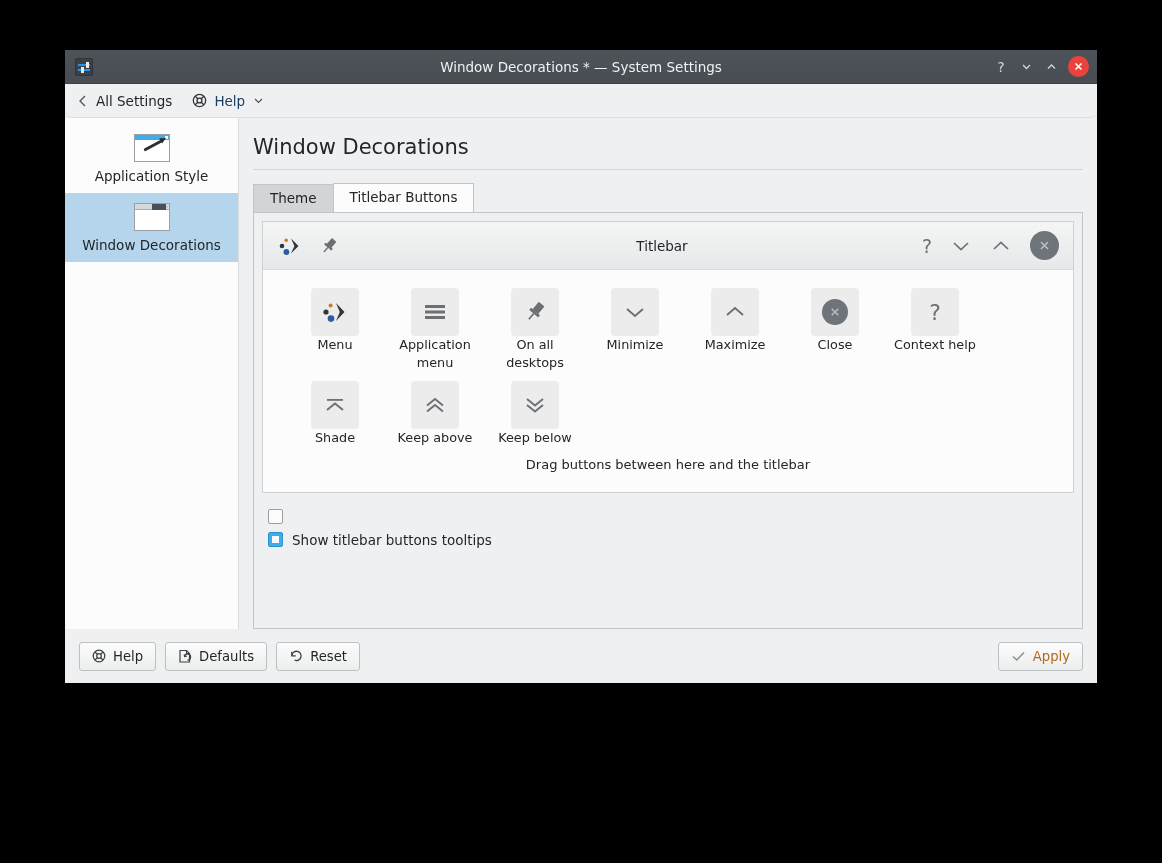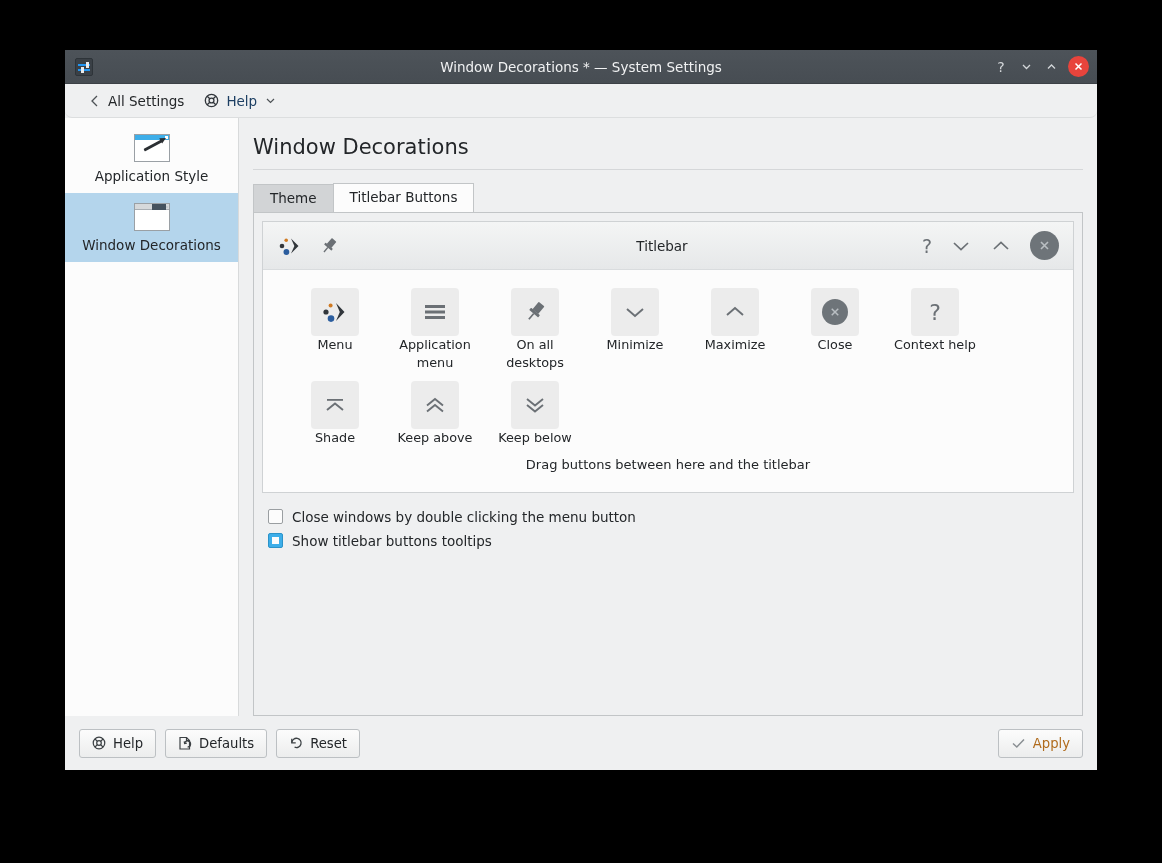--- a/index.html
+++ b/index.html
@@ -7,21 +7,21 @@
     width: 1162px; height: 863px;
     background: #000000;
     font-family: "DejaVu Sans", "Liberation Sans", sans-serif;
     overflow: hidden;
   }
 
   
   #window {
     position: absolute;
     left: 65px; top: 50px;
-    width: 1032px; height: 720px;
+    width: 1032px; height: 633px;
     background: #eff0f1;
     display: flex; flex-direction: column;
     box-shadow: 0 3px 14px rgba(0,0,0,0.55);
   }
 
   
   #titlebar {
     height: 34px;
     background: linear-gradient(to bottom, #4d5359, #474d53);
     display: flex; align-items: center;
@@ -73,21 +73,21 @@
     color: #ffffff;
     margin-left: 3px;
   }
 
   
   #toolbar {
     height: 34px;
     flex: 0 0 34px;
     background: #eff0f1;
     display: flex; align-items: center;
-    padding-left: 16px;
+    padding-left: 4px;
     gap: 4px;
     border-bottom: 1px solid #dcdedf;
     border-radius: 7px;
   }
   .tb-item {
     display: flex; align-items: center; gap: 7px;
     padding: 4px 8px;
     font-size: 13.5px;
     color: #31363b;
     cursor: pointer;
@@ -539,21 +539,20 @@
               </div>
             </div>
 
             <div id="drag-hint">Drag buttons between here and the titlebar</div>
           </div>
         </div>
 
         <div id="checks">
           <div class="check-row">
             <span class="cbox"></span>
-            <span class="check-label">Close windows by double clicking the menu button</span>
           </div>
           <div class="check-row">
             <span class="cbox checked"></span>
             <span class="check-label">Show titlebar buttons tooltips</span>
           </div>
         </div>
 
       </div>
     </div>
   </div>

